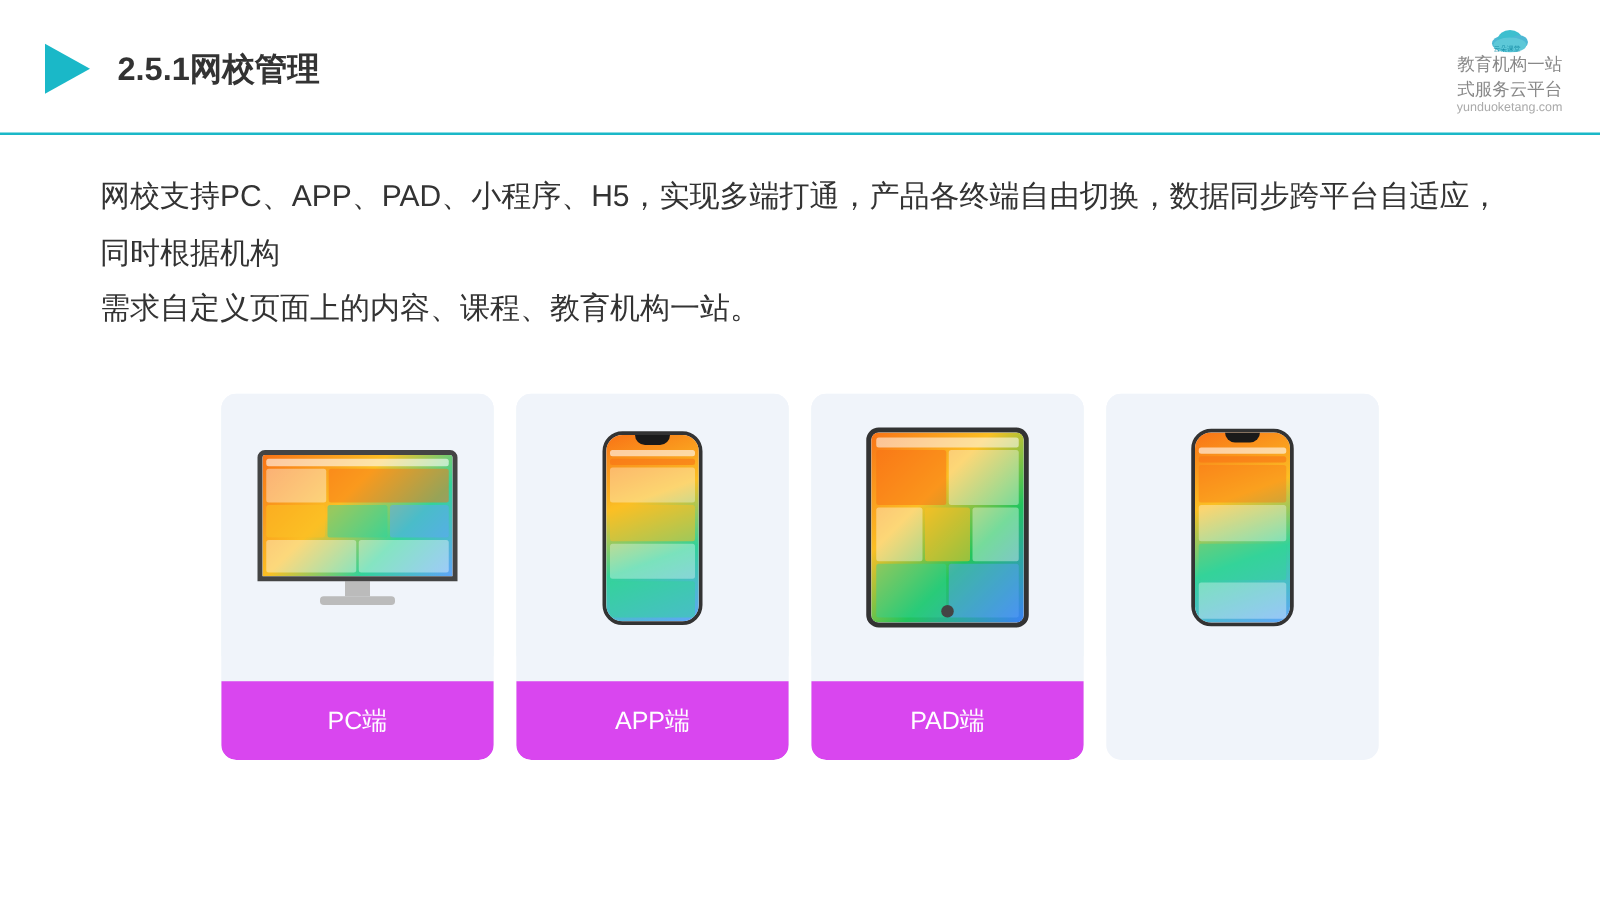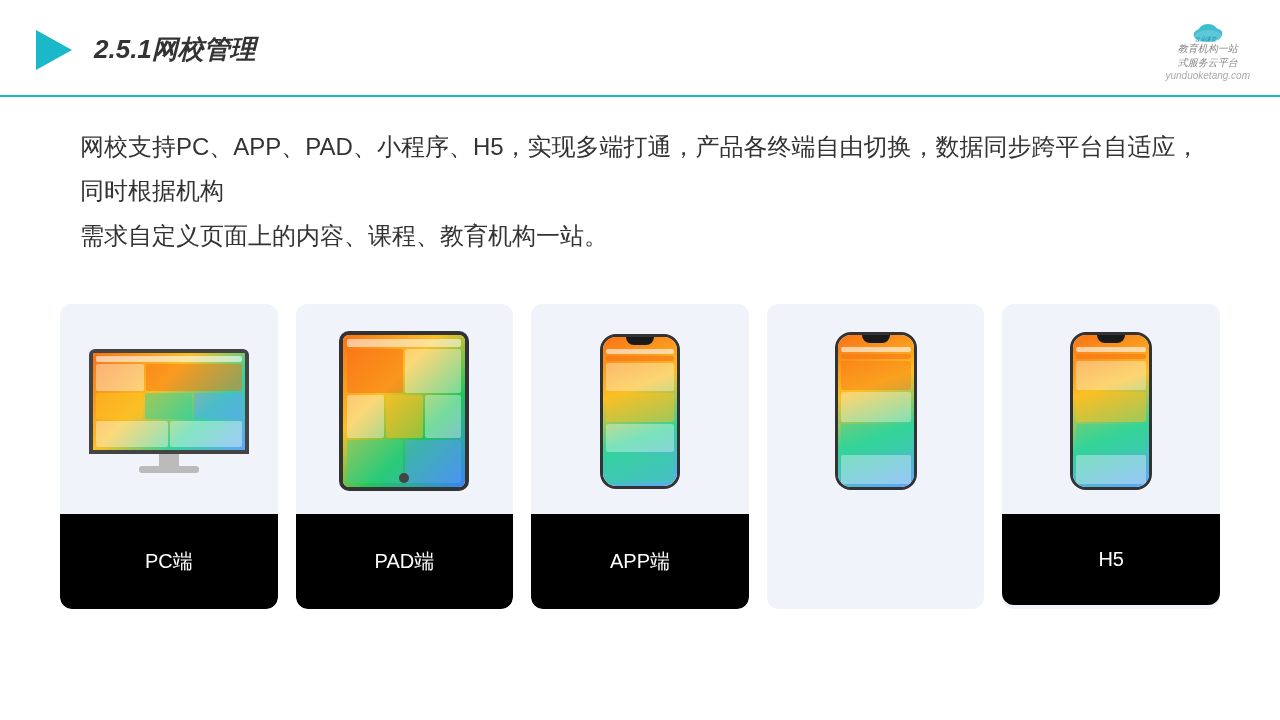--- a/index.html
+++ b/index.html
@@ -11,21 +11,20 @@
       overflow: hidden;
     }
 
     
     .header {
       display: flex;
       align-items: center;
       justify-content: space-between;
       padding: 18px 30px 14px 30px;
       border-bottom: 2px solid #1ab8c8;
-      font-style: italic;
     }
     .header-left {
       display: flex;
       align-items: center;
       gap: 16px;
     }
     .play-icon {
       width: 48px;
       height: 48px;
     }
@@ -82,27 +81,28 @@
       height: 210px;
       background: #f0f4fa;
       display: flex;
       align-items: center;
       justify-content: center;
       padding: 16px 12px 12px;
     }
 
     .card-label {
       width: 100%;
-      background: #000000;
+      background: #d946ef;
       color: #fff;
       text-align: center;
       font-size: 20px;
       font-weight: 500;
-      padding: 34px 0;
+      padding: 18px 0;
       border-radius: 0 0 12px 12px;
+      margin-top: 20px;
     }
 
     
     .mock-pc {
       display: flex;
       flex-direction: column;
       align-items: center;
     }
     .monitor-body {
       width: 160px;
@@ -260,21 +260,21 @@
   <div class="logo-area">
     <div class="logo-cloud">
       <svg class="cloud-svg" viewBox="0 0 60 40" xmlns="http://www.w3.org/2000/svg">
         <ellipse cx="20" cy="28" rx="14" ry="10" fill="#4db8d4"></ellipse>
         <ellipse cx="30" cy="22" rx="16" ry="12" fill="#3dbfcf"></ellipse>
         <ellipse cx="42" cy="26" rx="12" ry="9" fill="#4db8d4"></ellipse>
         <ellipse cx="30" cy="30" rx="22" ry="10" fill="#5dc8d8"></ellipse>
         <text x="8" y="38" font-size="9" fill="#1a8fa8" font-family="sans-serif">云朵课堂</text>
       </svg>
     </div>
-    <div class="logo-sub" style="font-size:10px;color:#888;white-space:pre;text-align:center;line-height:1.4;">教育机构一站
+    <div class="logo-sub" style="font-size:14px;color:#888;white-space:pre;text-align:center;line-height:1.4;">教育机构一站
 式服务云平台</div>
     <div style="font-size:10px;color:#aaa;">yunduoketang.com</div>
   </div>
 </div>
 
 <div class="description">
   <div>网校支持PC、APP、PAD、小程序、H5，实现多端打通，产品各终端自由切换，数据同步跨平台自适应，同时根据机构</div>
   <div>需求自定义页面上的内容、课程、教育机构一站。</div>
 </div>
 
@@ -303,20 +303,37 @@
         </div>
         <div class="monitor-neck"></div>
         <div class="monitor-base"></div>
       </div>
     </div>
     <div class="card-label">PC端</div>
   </div>
 
   <div class="card">
     <div class="card-image-area">
+      <div class="mock-phone">
+        <div class="phone-notch"></div>
+        <div class="phone-screen">
+          <div class="phone-bar"></div>
+          <div class="phone-bar" style="background:rgba(249,115,22,0.6)"></div>
+          <div class="phone-block"></div>
+          <div class="phone-block" style="background:rgba(251,191,36,0.5)"></div>
+          <div class="phone-block"></div>
+          <div class="phone-block" style="background:rgba(52,211,153,0.5)"></div>
+        </div>
+      </div>
+    </div>
+    <div class="card-label">APP端</div>
+  </div>
+
+  <div class="card">
+    <div class="card-image-area">
       <div class="mock-tablet">
         <div class="tablet-screen">
           <div class="tablet-bar"></div>
           <div class="tablet-row">
             <div class="tablet-block" style="background:rgba(249,115,22,0.55)"></div>
             <div class="tablet-block"></div>
           </div>
           <div class="tablet-row">
             <div class="tablet-block"></div>
             <div class="tablet-block" style="background:rgba(251,191,36,0.55)"></div>
@@ -328,61 +345,28 @@
           </div>
         </div>
         <div class="tablet-home"></div>
       </div>
     </div>
     <div class="card-label">PAD端</div>
   </div>
 
   <div class="card">
     <div class="card-image-area">
-      <div class="mock-phone">
-        <div class="phone-notch"></div>
-        <div class="phone-screen">
-          <div class="phone-bar"></div>
-          <div class="phone-bar" style="background:rgba(249,115,22,0.6)"></div>
-          <div class="phone-block"></div>
-          <div class="phone-block" style="background:rgba(251,191,36,0.5)"></div>
-          <div class="phone-block"></div>
-          <div class="phone-block" style="background:rgba(52,211,153,0.5)"></div>
-        </div>
-      </div>
-    </div>
-    <div class="card-label">APP端</div>
-  </div>
-
-  <div class="card">
-    <div class="card-image-area">
       <div class="mock-phone" style="width:82px;height:158px;">
         <div class="phone-notch"></div>
         <div class="phone-screen">
           <div class="phone-bar"></div>
           <div class="phone-bar" style="background:rgba(249,115,22,0.6)"></div>
           <div class="phone-block" style="background:rgba(249,115,22,0.4)"></div>
           <div class="phone-block"></div>
           <div class="phone-block" style="background:rgba(52,211,153,0.5)"></div>
           <div class="phone-block"></div>
         </div>
       </div>
     </div>
   </div>
 
-  <div class="card">
-    <div class="card-image-area">
-      <div class="mock-phone" style="width:82px;height:158px;">
-        <div class="phone-notch"></div>
-        <div class="phone-screen">
-          <div class="phone-bar"></div>
-          <div class="phone-bar" style="background:rgba(249,115,22,0.6)"></div>
-          <div class="phone-block"></div>
-          <div class="phone-block" style="background:rgba(251,191,36,0.5)"></div>
-          <div class="phone-block" style="background:rgba(52,211,153,0.5)"></div>
-          <div class="phone-block"></div>
-        </div>
-      </div>
-    </div>
-    <div class="card-label">H5</div>
-  </div>
 
 </div>
 
 </body></html>

